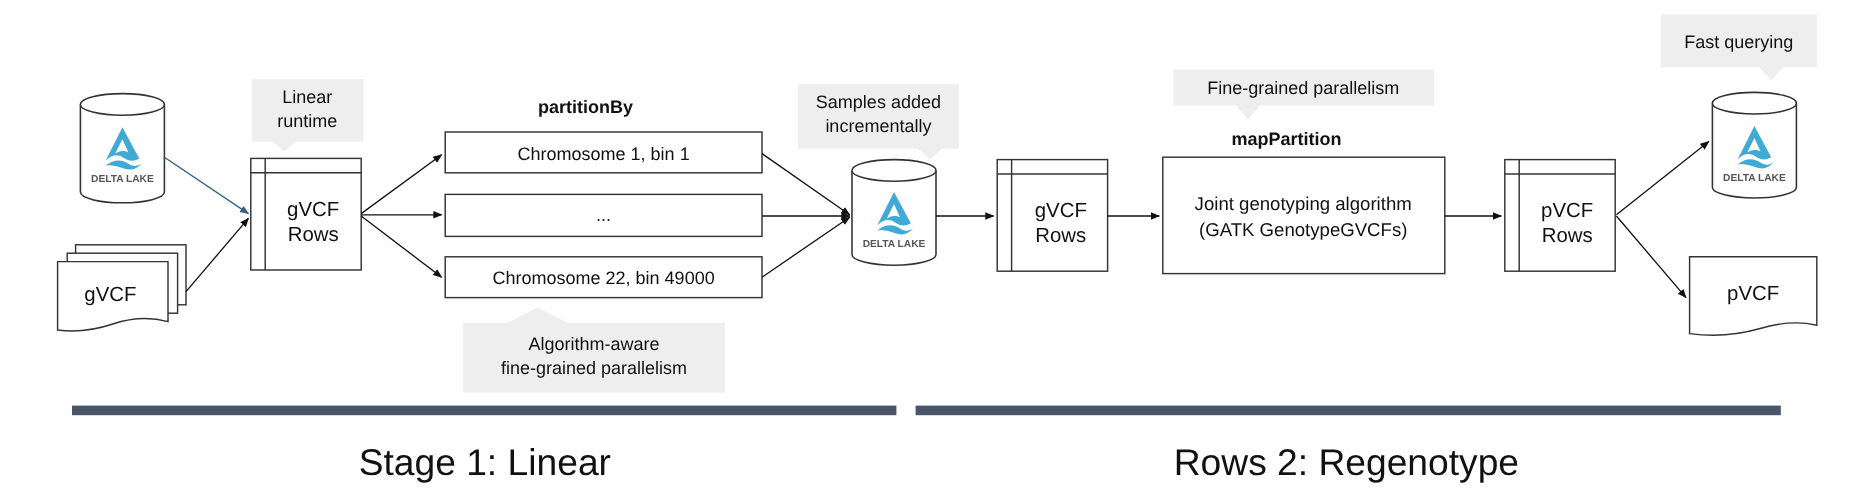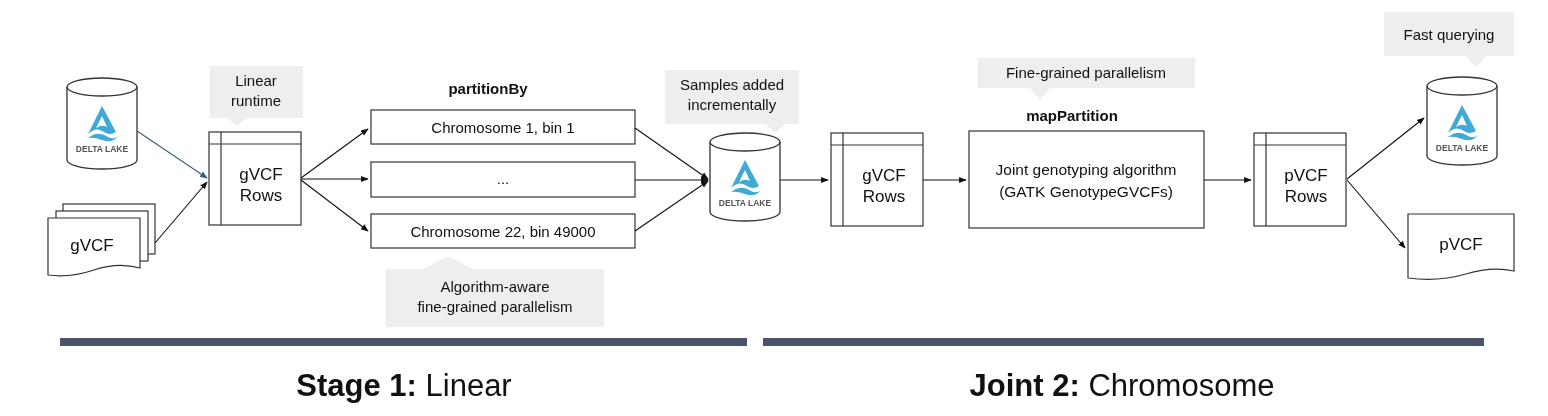--- a/index.html
+++ b/index.html
@@ -1,20 +1,20 @@
 <!DOCTYPE html>
 <html><head>
 <meta charset="utf-8">
 <style>
   html, body { margin: 0; padding: 0; background: #ffffff; }
   body { width: 1548px; height: 416px; position: relative; overflow: hidden; font-family: "Liberation Sans", sans-serif; color: #111; }
   svg.diagram { position: absolute; left: 0; top: 0; }
   .t { font-family: "Liberation Sans", sans-serif; fill: #111; }
   .stage-title { position: absolute; top: 368px; font-size: 31px; font-family: "Liberation Sans", sans-serif; color: #111; white-space: nowrap; transform: translateX(-50%); }
-  .stage-title b { font-weight: bold; }
+  .stage-title b { font-weight: normal; }
 </style>
 </head>
 <body>
 
 <svg class="diagram" width="1548" height="416" viewBox="0 0 1548 416">
   <defs>
     <marker id="arr" viewBox="0 0 10 10" refX="9" refY="5" markerWidth="7" markerHeight="7" orient="auto-start-reverse">
       <path d="M0,1 L10,5 L0,9 z" fill="#111"></path>
     </marker>
     <marker id="arrb" viewBox="0 0 10 10" refX="9" refY="5" markerWidth="7" markerHeight="7" orient="auto-start-reverse">
@@ -153,13 +153,13 @@
   <g>
     <path d="M1408,214 L1514,214 L1514,271 Q1492,266 1466,274 Q1438,282 1408,278 Z" fill="#fff" stroke="#333" stroke-width="1.2"></path>
     <text class="t" x="1461" y="250" text-anchor="middle" font-size="17">pVCF</text>
   </g>
 
   <rect x="60" y="338" width="687" height="8" fill="#4a5568"></rect>
   <rect x="763" y="338" width="721" height="8" fill="#4a5568"></rect>
 </svg>
 
 <div class="stage-title" style="left:404px"><b>Stage 1:</b><span style="white-space: pre;"> Linear</span></div>
-<div class="stage-title" style="left:1122px"><b>Joint 2:</b><span style="white-space: pre;"> Chromosome</span></div>
+<div class="stage-title" style="left:1122px"><b>Rows 2:</b><span style="white-space: pre;"> Regenotype</span></div>
 
 </body></html>

